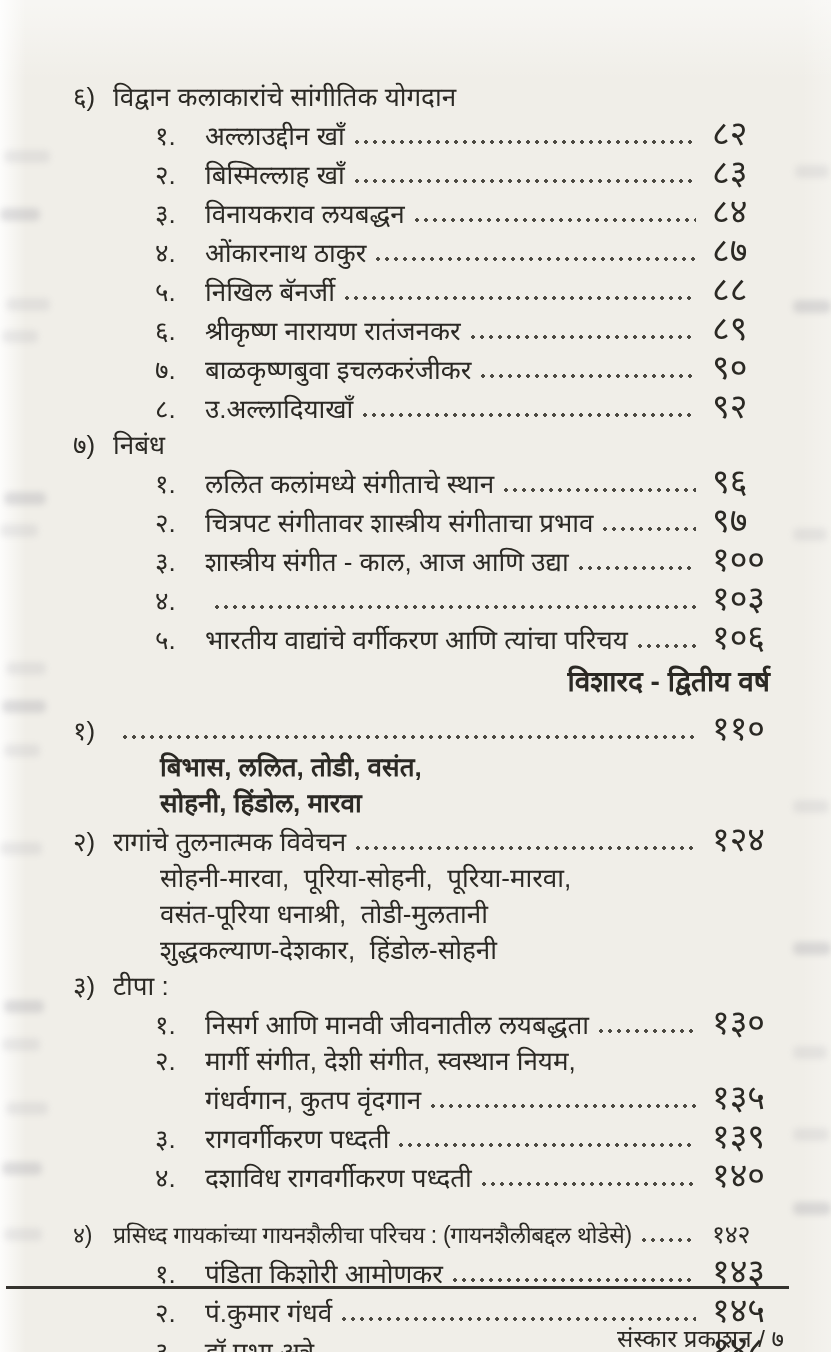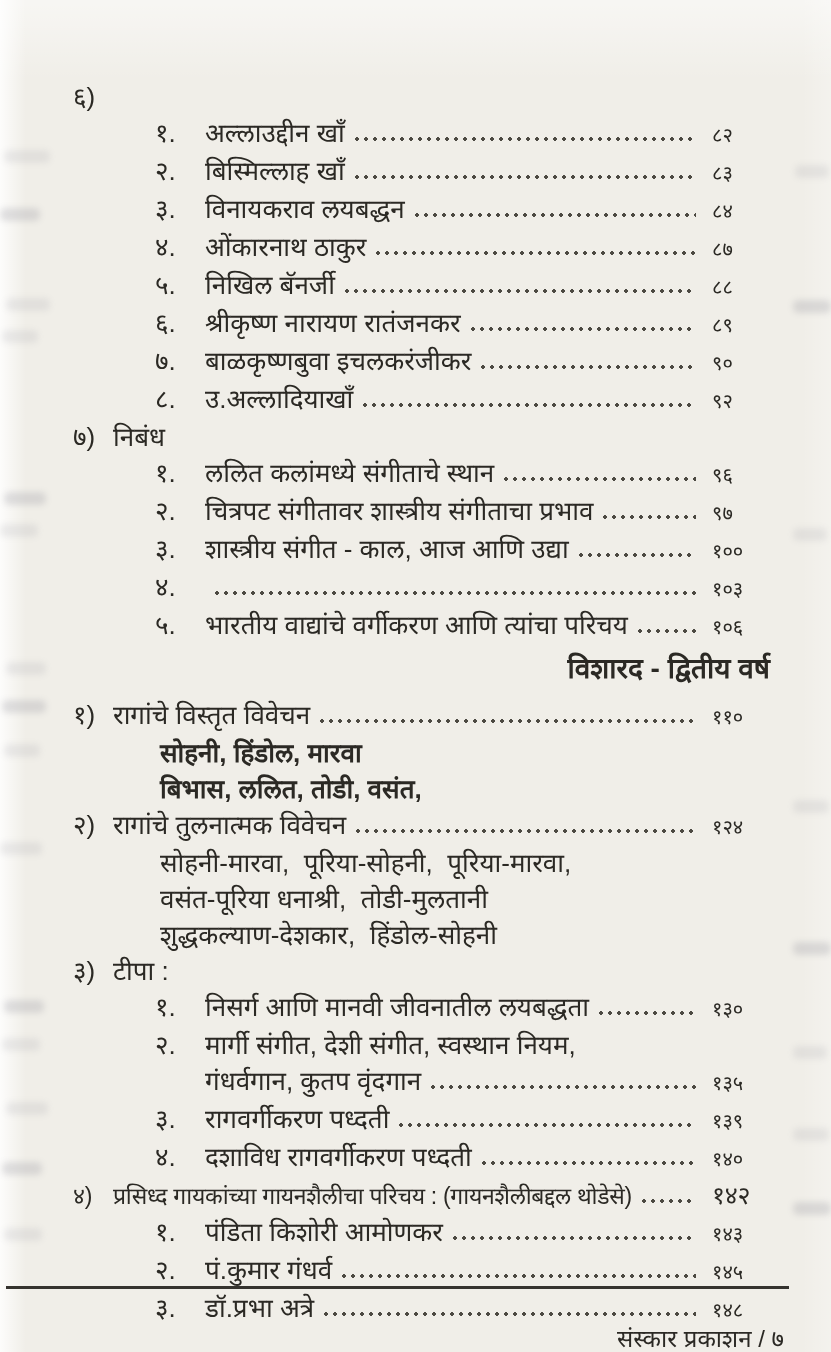--- a/index.html
+++ b/index.html
@@ -55,23 +55,23 @@
     margin:0 10px 0 9px;
     background-image:radial-gradient(circle at 3px 3px, var(--dot) 1.6px, rgba(0,0,0,0) 2.1px);
     background-size:9px 6px;
     background-repeat:repeat-x;
     background-position:0 100%;
   }
   .page-num{
     flex:0 0 auto;
     min-width:58px;
     padding-left:6px;
-    font-size:20px;
+    font-size:34px;
   }
-  .row.fit .page-num{font-size:25px;}
+  .row.fit .page-num{font-size:25px;margin-top:20px;}
   .footer-rule{
     position:absolute;left:6px;right:42px;top:1286px;
     height:0;border-top:3px solid var(--rule);
   }
   .footer-text{
     position:absolute;top:1324px;right:47px;
     font-size:24px;line-height:30px;
     color:var(--ink);
   }
   
@@ -108,39 +108,39 @@
   <div class="bleed" style="right:2px;top:165px;width:34px;"></div>
   <div class="bleed dark" style="right:0px;top:300px;width:38px;"></div>
   <div class="bleed" style="right:4px;top:528px;width:34px;"></div>
   <div class="bleed" style="right:2px;top:800px;width:36px;"></div>
   <div class="bleed dark" style="right:0px;top:942px;width:38px;"></div>
   <div class="bleed" style="right:4px;top:1046px;width:34px;"></div>
   <div class="bleed" style="right:2px;top:1128px;width:36px;"></div>
   <div class="bleed dark" style="right:0px;top:1202px;width:38px;"></div>
 
   <div class="content">
-      <div class="row sec"><span class="num">६)</span></div>
+      <div class="row sec"><span class="num">६)</span><span class="label">विद्वान कलाकारांचे सांगीतिक योगदान</span></div>
       <div class="row item"><span class="num">१.</span><span class="label">अल्लाउद्दीन खाँ</span><span class="leader"></span><span class="page-num">८२</span></div>
       <div class="row item"><span class="num">२.</span><span class="label">बिस्मिल्लाह खाँ</span><span class="leader"></span><span class="page-num">८३</span></div>
       <div class="row item"><span class="num">३.</span><span class="label">विनायकराव लयबद्धन</span><span class="leader"></span><span class="page-num">८४</span></div>
       <div class="row item"><span class="num">४.</span><span class="label">ओंकारनाथ ठाकुर</span><span class="leader"></span><span class="page-num">८७</span></div>
       <div class="row item"><span class="num">५.</span><span class="label">निखिल बॅनर्जी</span><span class="leader"></span><span class="page-num">८८</span></div>
       <div class="row item"><span class="num">६.</span><span class="label">श्रीकृष्ण नारायण रातंजनकर</span><span class="leader"></span><span class="page-num">८९</span></div>
       <div class="row item"><span class="num">७.</span><span class="label">बाळकृष्णबुवा इचलकरंजीकर</span><span class="leader"></span><span class="page-num">९०</span></div>
       <div class="row item"><span class="num">८.</span><span class="label">उ.अल्लादियाखाँ</span><span class="leader"></span><span class="page-num">९२</span></div>
       <div class="row sec"><span class="num">७)</span><span class="label">निबंध</span></div>
       <div class="row item"><span class="num">१.</span><span class="label">ललित कलांमध्ये संगीताचे स्थान</span><span class="leader"></span><span class="page-num">९६</span></div>
       <div class="row item"><span class="num">२.</span><span class="label">चित्रपट संगीतावर शास्त्रीय संगीताचा प्रभाव</span><span class="leader"></span><span class="page-num">९७</span></div>
       <div class="row item"><span class="num">३.</span><span class="label">शास्त्रीय संगीत - काल, आज आणि उद्या</span><span class="leader"></span><span class="page-num">१००</span></div>
       <div class="row item"><span class="num">४.</span><span class="leader"></span><span class="page-num">१०३</span></div>
       <div class="row item"><span class="num">५.</span><span class="label">भारतीय वाद्यांचे वर्गीकरण आणि त्यांचा परिचय</span><span class="leader"></span><span class="page-num">१०६</span></div>
       <div class="row center bold"><span class="label">विशारद - द्वितीय वर्ष</span></div>
-      <div class="row sec"><span class="num">१)</span><span class="label">रागांचे विस्तृत विवेचन</span><span class="leader"></span><span class="page-num">११०</span></div>
+      <div class="row sec"><span class="num">१)</span><span class="leader"></span><span class="page-num">११०</span></div>
+      <div class="row sub bold"><span class="label">बिभास, ललित, तोडी, वसंत,</span></div>
       <div class="row sub bold"><span class="label">सोहनी, हिंडोल, मारवा</span></div>
-      <div class="row sub bold"><span class="label">बिभास, ललित, तोडी, वसंत,</span></div>
       <div class="row sec"><span class="num">२)</span><span class="label">रागांचे तुलनात्मक विवेचन</span><span class="leader"></span><span class="page-num">१२४</span></div>
       <div class="row sub"><span class="label">सोहनी-मारवा,  पूरिया-सोहनी,  पूरिया-मारवा,</span></div>
       <div class="row sub"><span class="label">वसंत-पूरिया धनाश्री,  तोडी-मुलतानी</span></div>
       <div class="row sub"><span class="label">शुद्धकल्याण-देशकार,  हिंडोल-सोहनी</span></div>
       <div class="row sec"><span class="num">३)</span><span class="label">टीपा :</span></div>
       <div class="row item"><span class="num">१.</span><span class="label">निसर्ग आणि मानवी जीवनातील लयबद्धता</span><span class="leader"></span><span class="page-num">१३०</span></div>
       <div class="row item"><span class="num">२.</span><span class="label">मार्गी संगीत, देशी संगीत, स्वस्थान नियम,</span></div>
       <div class="row cont"><span class="label">गंधर्वगान, कुतप वृंदगान</span><span class="leader"></span><span class="page-num">१३५</span></div>
       <div class="row item"><span class="num">३.</span><span class="label">रागवर्गीकरण पध्दती</span><span class="leader"></span><span class="page-num">१३९</span></div>
       <div class="row item"><span class="num">४.</span><span class="label">दशाविध रागवर्गीकरण पध्दती</span><span class="leader"></span><span class="page-num">१४०</span></div>

